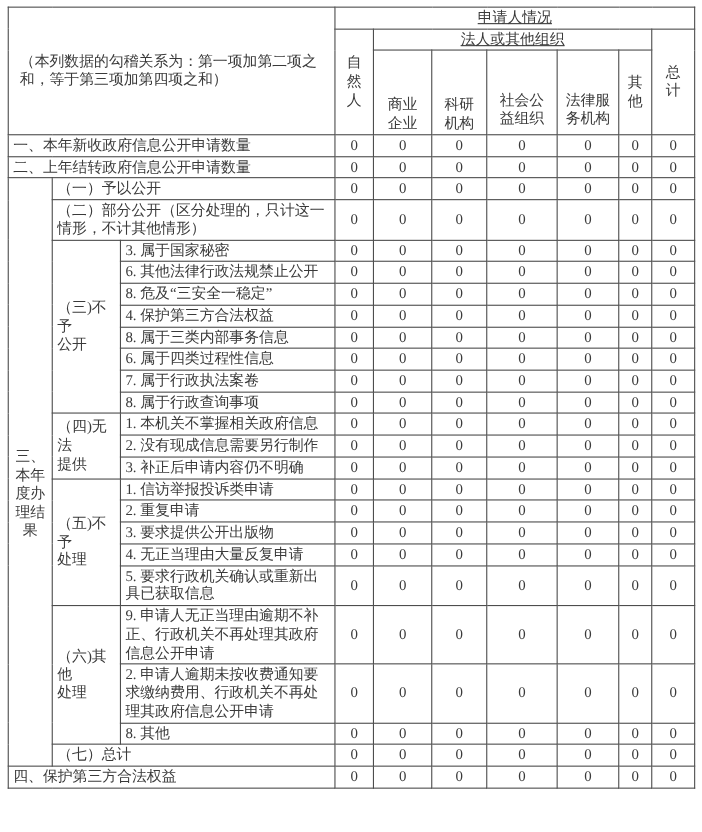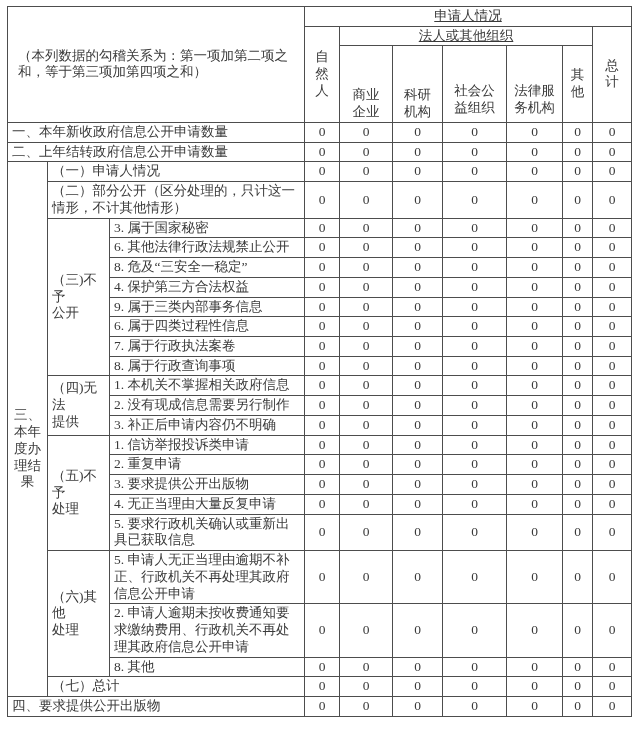--- a/index.html
+++ b/index.html
@@ -86,21 +86,21 @@
         <td class="v">0</td>
         <td class="v">0</td>
         <td class="v">0</td>
         <td class="v">0</td>
         <td class="v">0</td>
         <td class="v">0</td>
       </tr>
 
   <tr>
     <td class="c" rowspan="22"><span class="stack w2">三、本年度办理结果</span></td>
-    <td class="lbl" colspan="2">（一）申请人情况</td>
+    <td class="lbl" colspan="2">（一）予以公开</td>
   <td class="v">0</td>
         <td class="v">0</td>
         <td class="v">0</td>
         <td class="v">0</td>
         <td class="v">0</td>
         <td class="v">0</td>
         <td class="v">0</td>
       </tr>
   <tr>
     <td class="lbl" colspan="2">（二）部分公开（区分处理的，只计这一情形，不计其他情形）</td>
@@ -149,21 +149,21 @@
     <td class="lbl">4. 保护第三方合法权益</td>
   <td class="v">0</td>
         <td class="v">0</td>
         <td class="v">0</td>
         <td class="v">0</td>
         <td class="v">0</td>
         <td class="v">0</td>
         <td class="v">0</td>
       </tr>
   <tr>
-    <td class="lbl">9. 属于三类内部事务信息</td>
+    <td class="lbl">8. 属于三类内部事务信息</td>
   <td class="v">0</td>
         <td class="v">0</td>
         <td class="v">0</td>
         <td class="v">0</td>
         <td class="v">0</td>
         <td class="v">0</td>
         <td class="v">0</td>
       </tr>
   <tr>
     <td class="lbl">6. 属于四类过程性信息</td>
@@ -278,21 +278,21 @@
         <td class="v">0</td>
         <td class="v">0</td>
         <td class="v">0</td>
         <td class="v">0</td>
         <td class="v">0</td>
       </tr>
 
   <tr>
     <td class="lbl grp" rowspan="3">（六)其他
 处理</td>
-    <td class="lbl">5. 申请人无正当理由逾期不补正、行政机关不再处理其政府信息公开申请</td>
+    <td class="lbl">9. 申请人无正当理由逾期不补正、行政机关不再处理其政府信息公开申请</td>
   <td class="v">0</td>
         <td class="v">0</td>
         <td class="v">0</td>
         <td class="v">0</td>
         <td class="v">0</td>
         <td class="v">0</td>
         <td class="v">0</td>
       </tr>
   <tr>
     <td class="lbl">2. 申请人逾期未按收费通知要求缴纳费用、行政机关不再处理其政府信息公开申请</td>
@@ -320,21 +320,21 @@
   <td class="v">0</td>
         <td class="v">0</td>
         <td class="v">0</td>
         <td class="v">0</td>
         <td class="v">0</td>
         <td class="v">0</td>
         <td class="v">0</td>
       </tr>
 
   <tr>
-    <td class="lbl" colspan="3">四、要求提供公开出版物</td>
+    <td class="lbl" colspan="3">四、保护第三方合法权益</td>
   <td class="v">0</td>
         <td class="v">0</td>
         <td class="v">0</td>
         <td class="v">0</td>
         <td class="v">0</td>
         <td class="v">0</td>
         <td class="v">0</td>
       </tr>
 </tbody>
   </table>

